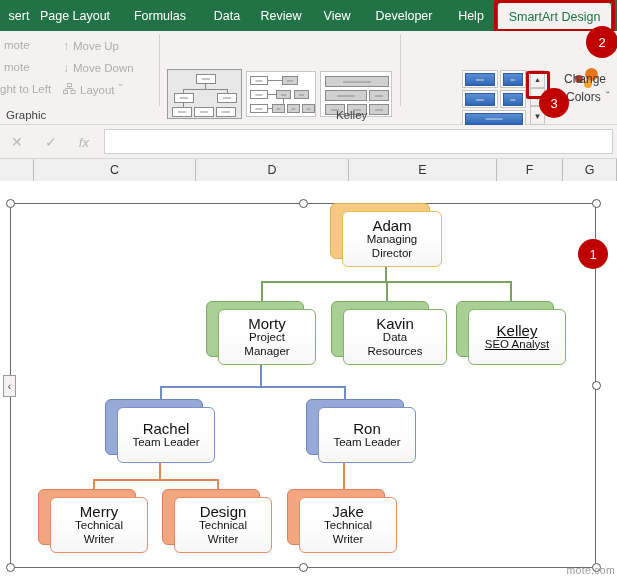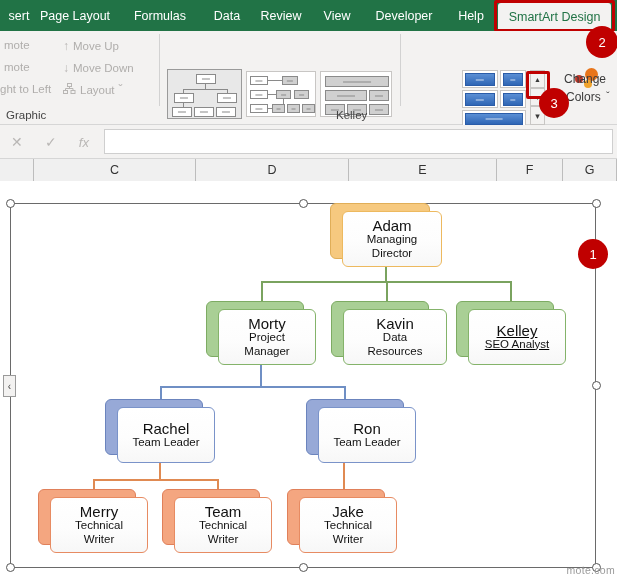--- a/index.html
+++ b/index.html
@@ -457,21 +457,21 @@
       <div class="card" style="left:12px;top:8px;width:98px;height:56px;border:1.6px solid #e78b62;">
         <span class="nm">Merry</span>
         <span class="rl">Technical</span>
         <span class="rl">Writer</span>
       </div>
     </div>
 
     <div class="node two" style="left:162px;top:308px;width:110px;height:64px;">
       <div class="shadow" style="width:98px;height:56px;background:#f4a680;border:1px solid #e0805a;"></div>
       <div class="card" style="left:12px;top:8px;width:98px;height:56px;border:1.6px solid #e78b62;">
-        <span class="nm">Team</span>
+        <span class="nm">Design</span>
         <span class="rl">Technical</span>
         <span class="rl">Writer</span>
       </div>
     </div>
 
     <div class="node two" style="left:287px;top:308px;width:110px;height:64px;">
       <div class="shadow" style="width:98px;height:56px;background:#f4a680;border:1px solid #e0805a;"></div>
       <div class="card" style="left:12px;top:8px;width:98px;height:56px;border:1.6px solid #e78b62;">
         <span class="nm">Jake</span>
         <span class="rl">Technical</span>

